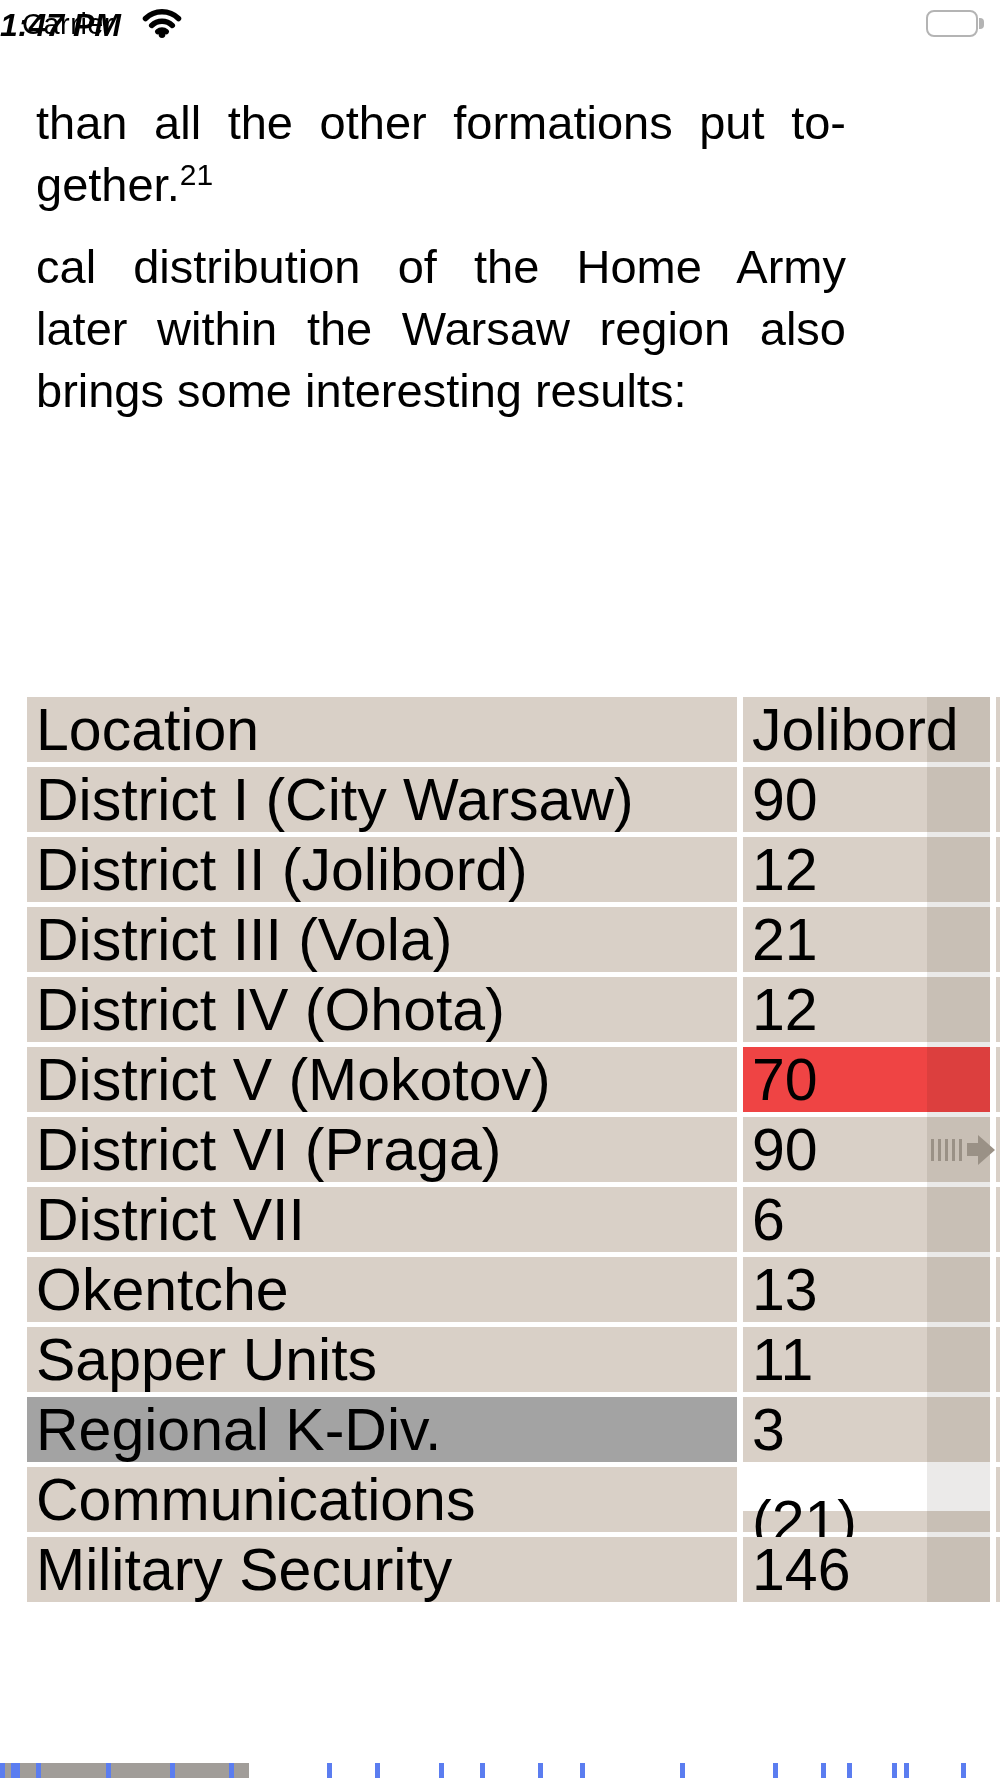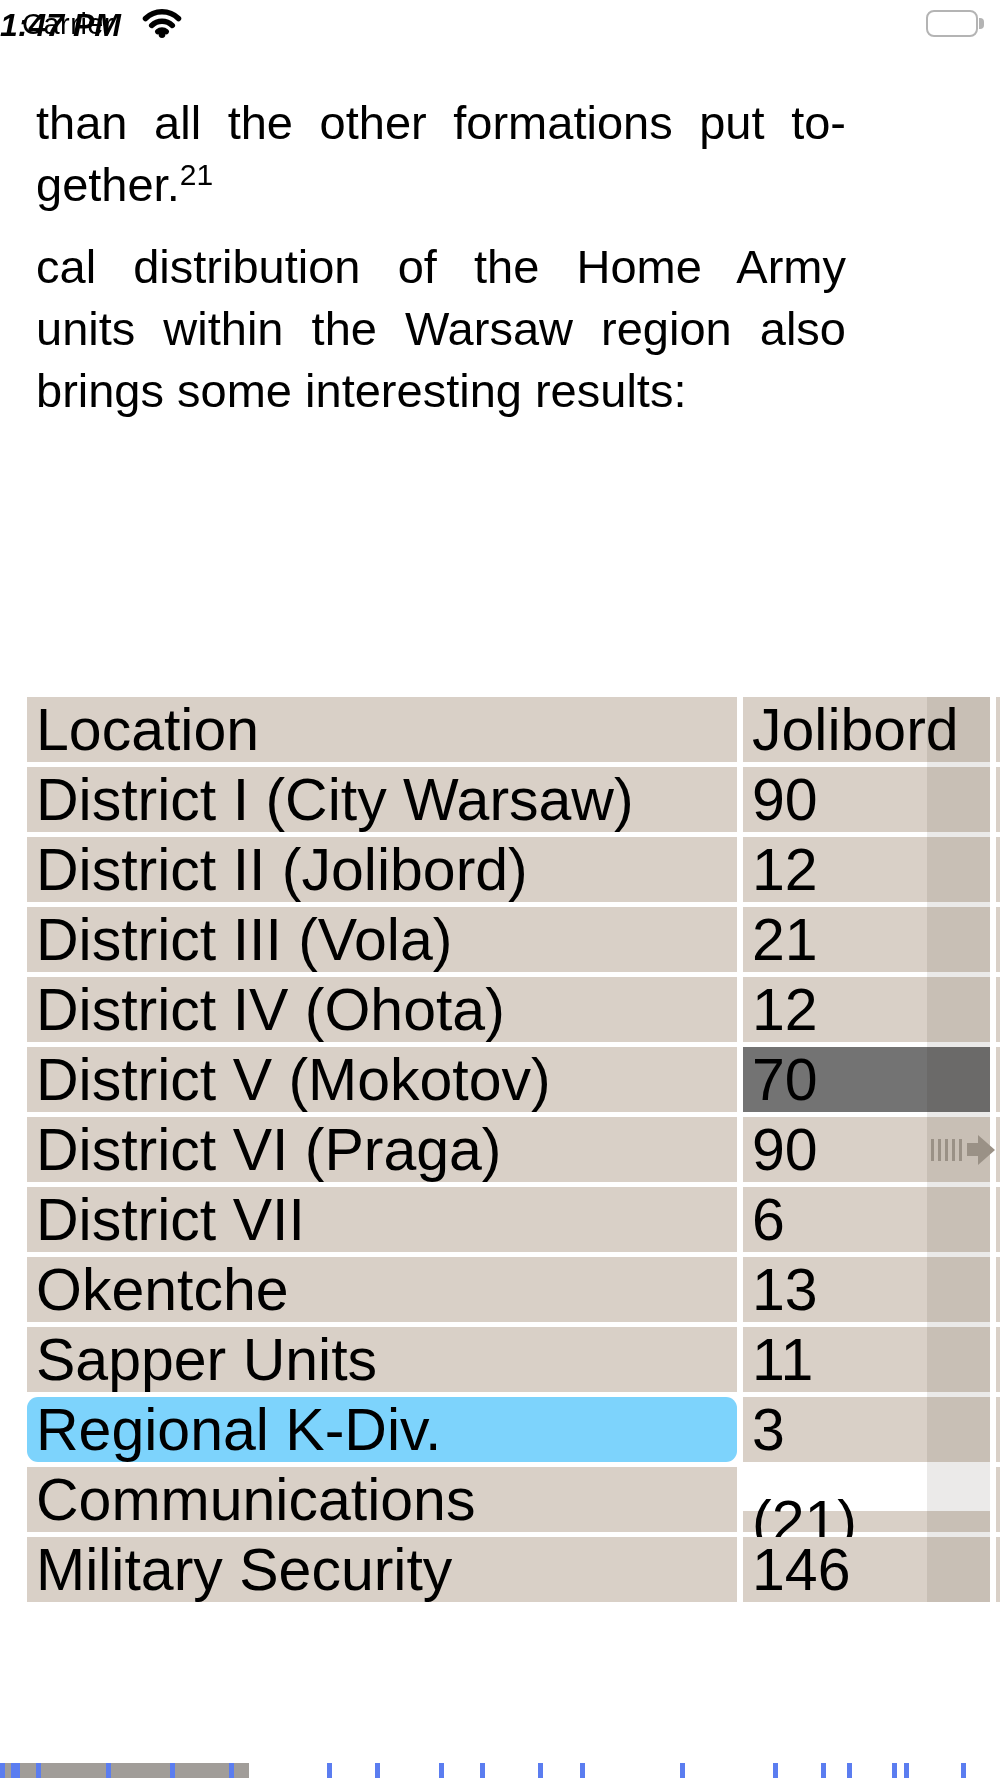--- a/index.html
+++ b/index.html
@@ -73,21 +73,21 @@
   </span>
 </div>
 
 <div class="textblock">
   <div class="para1">
     <div class="line justify">than all the other formations put to-</div>
     <div class="line"><span>gether.</span><span class="sup">21</span></div>
   </div>
   <div class="para2">
     <div class="line justify">cal distribution of the Home Army</div>
-    <div class="line justify">units within the Warsaw region also</div>
+    <div class="line justify">later within the Warsaw region also</div>
     <div class="line">brings some interesting results:</div>
   </div>
 </div>
 
 <div class="tablewrap">
   <div class="trow">
     <div class="cell loc" style="background: rgb(217, 208, 199);">Location</div>
     <div class="cell plat" style="background: rgb(217, 208, 199);">Jolibord</div>
     <div class="cell extra" style="background: rgb(217, 208, 199);"></div>
   </div>
@@ -111,21 +111,21 @@
     </div>
 
     <div class="trow">
       <div class="cell loc" style="background: rgb(217, 208, 199);">District IV (Ohota)</div>
       <div class="cell plat" style="background: rgb(217, 208, 199);">12</div>
       <div class="cell extra" style="background: rgb(217, 208, 199);"></div>
     </div>
 
     <div class="trow">
       <div class="cell loc" style="background: rgb(217, 208, 199);">District V (Mokotov)</div>
-      <div class="cell plat" style="background: #737373; text-align: center;">70</div>
+      <div class="cell plat" style="background: #ef4444; text-align: center;">70</div>
       <div class="cell extra" style="background: rgb(217, 208, 199);"></div>
     </div>
 
     <div class="trow">
       <div class="cell loc" style="background: rgb(217, 208, 199);">District VI (Praga)</div>
       <div class="cell plat" style="background: rgb(217, 208, 199);">90</div>
       <div class="cell extra" style="background: rgb(217, 208, 199);"></div>
     </div>
 
     <div class="trow">
@@ -140,21 +140,21 @@
       <div class="cell extra" style="background: rgb(217, 208, 199);"></div>
     </div>
 
     <div class="trow">
       <div class="cell loc" style="background: rgb(217, 208, 199);">Sapper Units</div>
       <div class="cell plat" style="background: rgb(217, 208, 199);">11</div>
       <div class="cell extra" style="background: rgb(217, 208, 199);"></div>
     </div>
 
     <div class="trow">
-      <div class="cell loc" style="background: #7dd3fc; border-radius: 11px;">Regional K-Div.</div>
+      <div class="cell loc" style="background: #a3a3a3;">Regional K-Div.</div>
       <div class="cell plat" style="background: rgb(217, 208, 199);">3</div>
       <div class="cell extra" style="background: rgb(217, 208, 199);"></div>
     </div>
 
     <div class="trow">
       <div class="cell loc" style="background: rgb(217, 208, 199);">Communications</div>
       <div class="cell plat" style="background: rgb(217, 208, 199); margin-top: 44px;">(21)</div>
       <div class="cell extra" style="background: rgb(217, 208, 199);"></div>
     </div>
 

